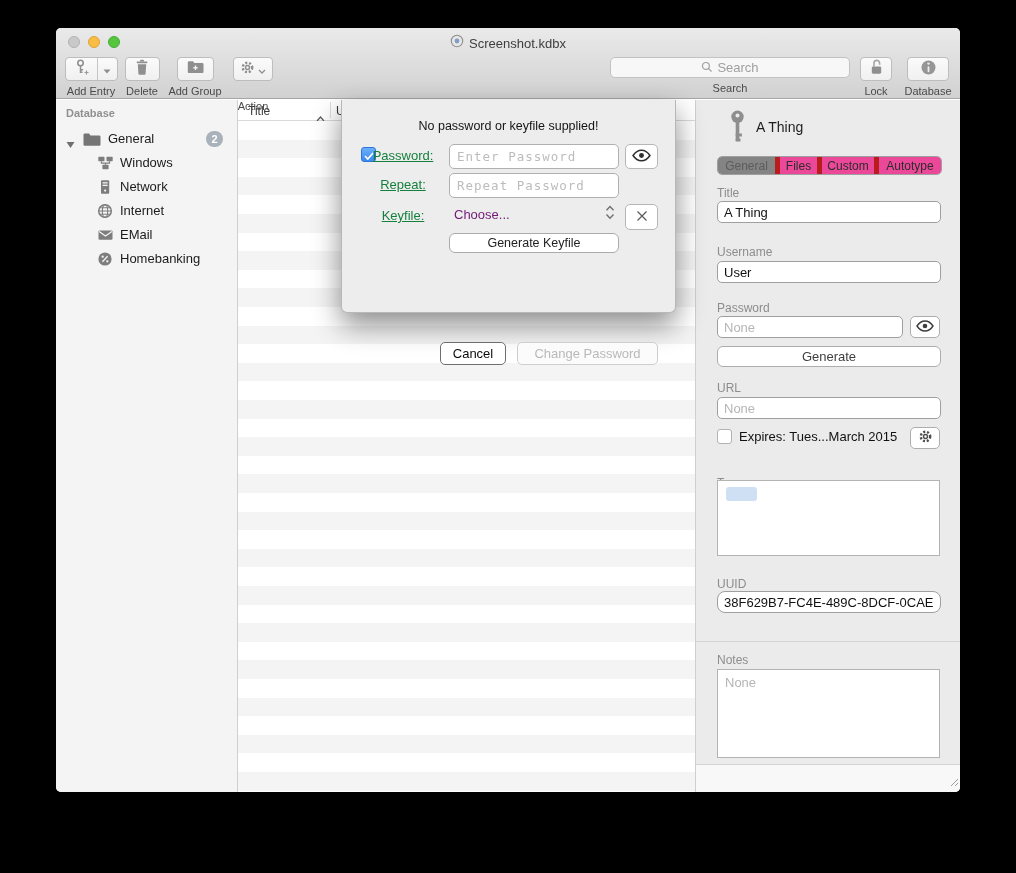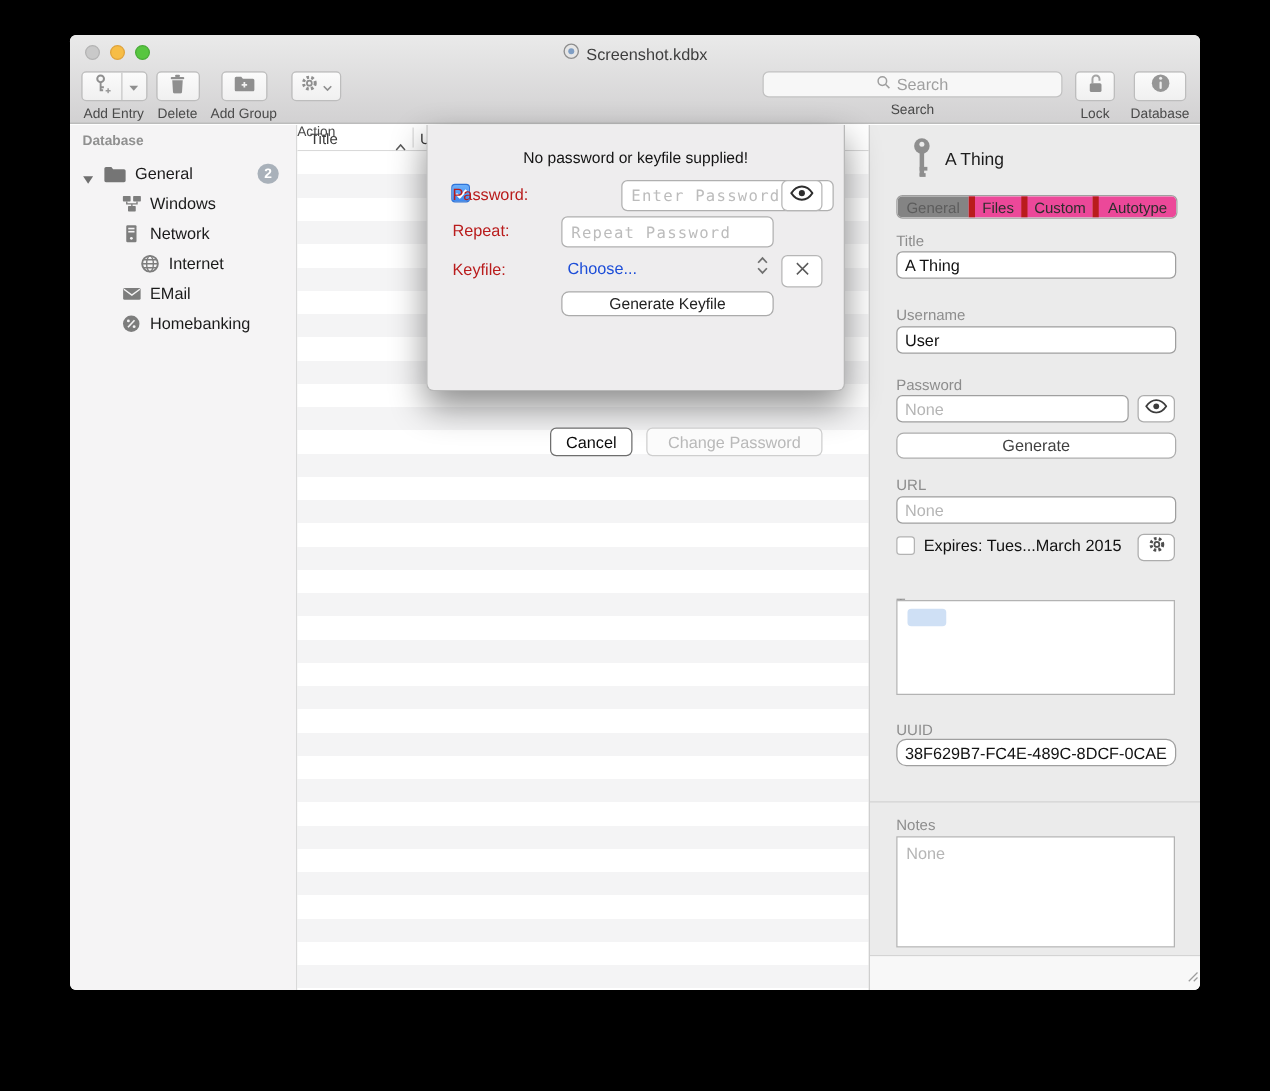--- a/index.html
+++ b/index.html
@@ -98,30 +98,30 @@
     padding:5px 7px; resize:none; outline:none; color:#111; }
   .notesbox::placeholder { color:#b5b5b5; opacity:1; }
   .bottomstrip { position:absolute; left:0; right:0; top:665px; bottom:0; background:#f8f8f8; }
 
   
   .sheet { position:absolute; left:285px; top:72px; width:335px; height:213px; z-index:10;
     background:#eeedee; border:1px solid #b8b8b8; border-top:none; border-radius:0 0 6px 6px;
     box-shadow:0 12px 28px rgba(0,0,0,.45); }
   .sh-msg { position:absolute; top:19px; left:0; right:0; text-align:center;
     font-size:12.5px; color:#141414; }
-  .sh-lbl { position:absolute; left:20px; width:82px; text-align:left; font-size:13px; color:#b91c1c; }
+  .sh-lbl { position:absolute; left:20px; width:82px; text-align:center; font-size:13px; color:#15803d;text-decoration:underline; }
   .sh-field { position:absolute; left:107px; width:170px; height:25px; background:#fff;
     border:1px solid #b0b0b0; border-radius:5px; font-size:13px; padding:0 7px; outline:none;
     font-family:"Liberation Sans",sans-serif; color:#111; }
   .sh-field::placeholder { font-family:"DejaVu Sans Mono",monospace; letter-spacing:1px;
     color:#bcbcbc; opacity:1; font-size:12.5px; }
   .sh-sq { position:absolute; width:33px; height:25px; background:#fff; border:1px solid #b6b6b6;
     border-radius:5px; display:flex; align-items:center; justify-content:center; }
   .sh-cb { position:absolute; left:19px; top:47px; }
-  .choose { position:absolute; left:112px; top:107px; font-size:13px; color:#1d4ed8; }
+  .choose { position:absolute; left:112px; top:107px; font-size:13px; color:#701a75; }
   .stepper { position:absolute; left:263px; top:105px; }
   .genkeyfile { position:absolute; left:107px; top:133px; width:170px; height:20px; background:#fff;
     border:1px solid #ababab; border-radius:6px; font-size:12.5px; color:#222;
     display:flex; align-items:center; justify-content:center; }
   .btn-cancel { position:absolute; left:98px; top:242px; width:66px; height:23px; background:#fff;
     border:1px solid #6e6e6e; border-radius:5px; font-size:13px; color:#0b0b0b;
     display:flex; align-items:center; justify-content:center; }
   .btn-changepw { position:absolute; left:175px; top:242px; width:141px; height:23px; background:#fbfbfb;
     border:1px solid #cecece; border-radius:5px; font-size:13px; color:#b9b9b9;
     display:flex; align-items:center; justify-content:center; }
@@ -288,21 +288,21 @@
           <svg width="16" height="16" viewBox="0 0 16 16">
               <rect x="4" y="1.2" width="8.2" height="13.6" rx="1" fill="#7d7d7d"></rect>
               <rect x="5.6" y="3.2" width="5" height="1.3" fill="#f5f4f5"></rect>
               <rect x="5.6" y="5.7" width="5" height="1.3" fill="#f5f4f5"></rect>
               <circle cx="8.1" cy="11.6" r="1.1" fill="#f5f4f5"></circle>
             </svg>
         </span>
         <span class="lbl">Network</span>
       </div>
 
-      <div class="sb-item" style="top:99px;margin-left:15px;">
+      <div class="sb-item" style="top:99px;">
         <span class="icon">
           <svg width="16" height="16" viewBox="0 0 16 16">
               <circle cx="8" cy="8" r="6.3" fill="none" stroke="#7d7d7d" stroke-width="1.5"></circle>
               <ellipse cx="8" cy="8" rx="2.7" ry="6.3" fill="none" stroke="#7d7d7d" stroke-width="1.1"></ellipse>
               <path d="M1.7 8h12.6M2.6 4.8h10.8M2.6 11.2h10.8" stroke="#7d7d7d" stroke-width="1.1" fill="none"></path>
             </svg>
         </span>
         <span class="lbl">Internet</span>
       </div>
 
@@ -418,21 +418,21 @@
     <div class="sh-msg">No password or keyfile supplied!</div>
 
     <span class="cb checked sh-cb">
       <span>
         <svg width="10" height="8" viewBox="0 0 10 8">
             <path d="M1 4l2.8 3L9 1" stroke="#fff" stroke-width="1.7" fill="none"></path>
           </svg>
       </span>
     </span>
     <span class="sh-lbl" style="top:48px;">Password:</span>
-    <input class="sh-field" style="top: 44px; margin-left: 48px;" type="text" placeholder="Enter Password">
+    <input class="sh-field" style="top: 44px;" type="text" placeholder="Enter Password">
     <span class="sh-sq" style="left:283px; top:44px;">
       <span>
         <svg width="19" height="13" viewBox="0 0 18 12">
             <path d="M1 6C3.5 2.2 6 1 9 1s5.5 1.2 8 5c-2.5 3.8-5 5-8 5S3.5 9.8 1 6z" fill="none" stroke="#2e2e2e" stroke-width="1.4"></path>
             <circle cx="9" cy="6" r="2.3" fill="#2e2e2e"></circle>
           </svg>
       </span>
     </span>
 
     <span class="sh-lbl" style="top:77px;">Repeat:</span>

